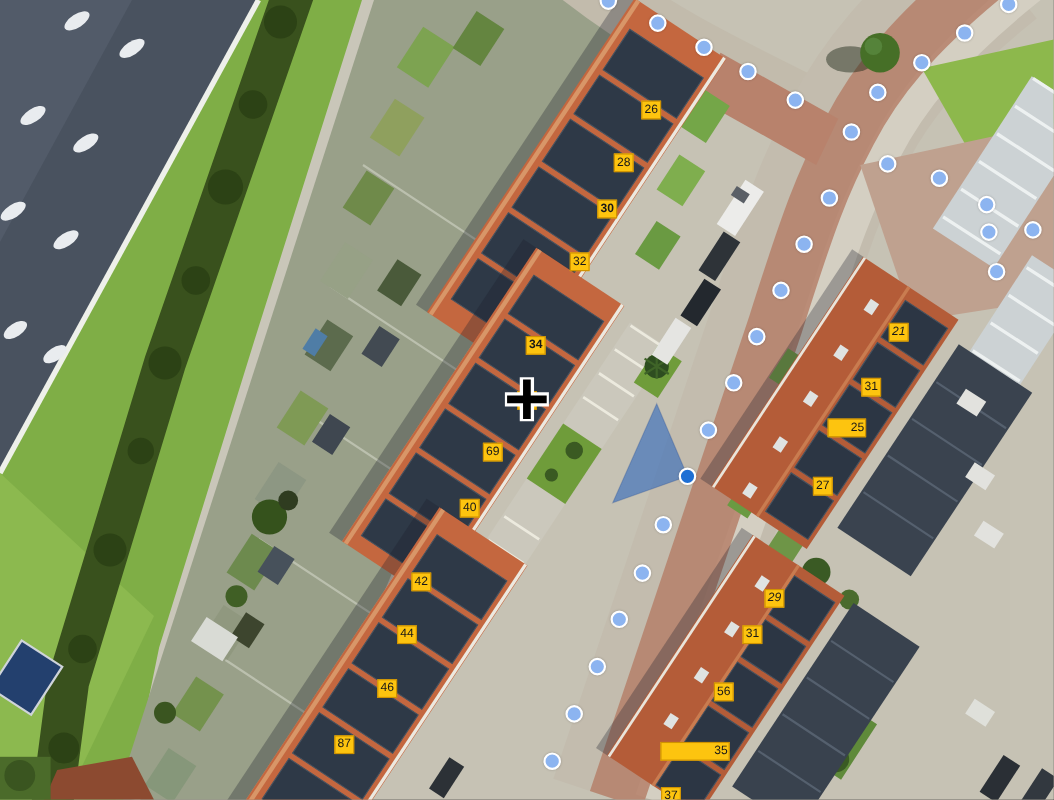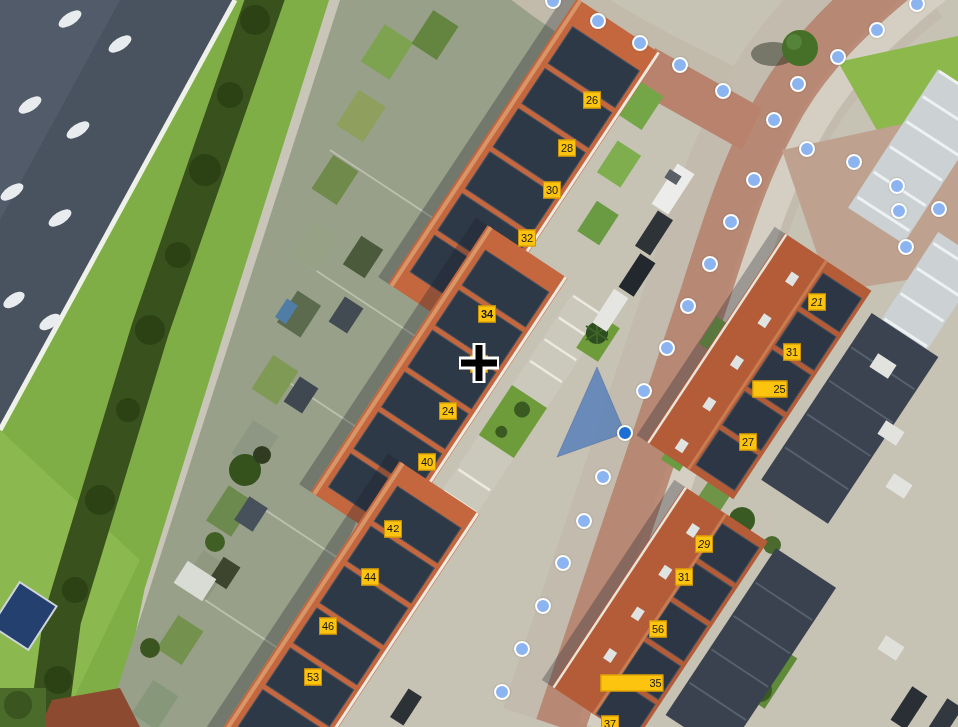--- a/index.html
+++ b/index.html
@@ -303,30 +303,30 @@
       <div class="photo-dot" style="left: 854px; top: 162px;"></div>
       <div class="photo-dot" style="left: 897px; top: 186px;"></div>
       <div class="photo-dot" style="left: 899px; top: 211px;"></div>
       <div class="photo-dot" style="left: 939px; top: 209px;"></div>
       <div class="photo-dot" style="left: 906px; top: 247px;"></div>
       <div class="photo-dot selected" style="left: 625px; top: 433px;"></div>
     </div>
   <div class="layer" id="labels-layer">
       <div class="house-label" style="left: 592px; top: 100px;">26</div>
       <div class="house-label" style="left: 567px; top: 148px;">28</div>
-      <div class="house-label" style="left: 552px; top: 190px;">30</div>
+      <div class="house-label" style="left: 552px; top: 190px; font-weight: bold;">30</div>
       <div class="house-label" style="left: 527px; top: 238px;">32</div>
       <div class="house-label" style="left: 487px; top: 314px; font-weight: bold;">34</div>
       <div class="house-label" style="left: 479px; top: 364px;"></div>
-      <div class="house-label" style="left: 448px; top: 411px;">24</div>
+      <div class="house-label" style="left: 448px; top: 411px;">69</div>
       <div class="house-label" style="left: 427px; top: 462px;">40</div>
-      <div class="house-label" style="left: 393px; top: 529px; font-family: Liberation Mono, monospace;">42</div>
+      <div class="house-label" style="left: 383px; top: 529px;">42</div>
       <div class="house-label" style="left: 370px; top: 577px;">44</div>
-      <div class="house-label" style="left: 328px; top: 626px;">46</div>
-      <div class="house-label" style="left: 313px; top: 677px;">53</div>
+      <div class="house-label" style="left: 352px; top: 626px;">46</div>
+      <div class="house-label" style="left: 313px; top: 677px;">87</div>
       <div class="house-label" style="left: 817px; top: 302px; font-style: italic;">21</div>
       <div class="house-label" style="left: 792px; top: 352px;">31</div>
       <div class="house-label" style="left: 770px; top: 389px; padding-left: 20px;">25</div>
       <div class="house-label" style="left: 748px; top: 442px;">27</div>
       <div class="house-label" style="left: 704px; top: 544px; font-style: italic;">29</div>
       <div class="house-label" style="left: 684px; top: 577px;">31</div>
       <div class="house-label" style="left: 658px; top: 629px;">56</div>
       <div class="house-label" style="left: 632px; top: 683px; padding-left: 48px;">35</div>
       <div class="house-label" style="left: 610px; top: 724px;">37</div>
     </div>

